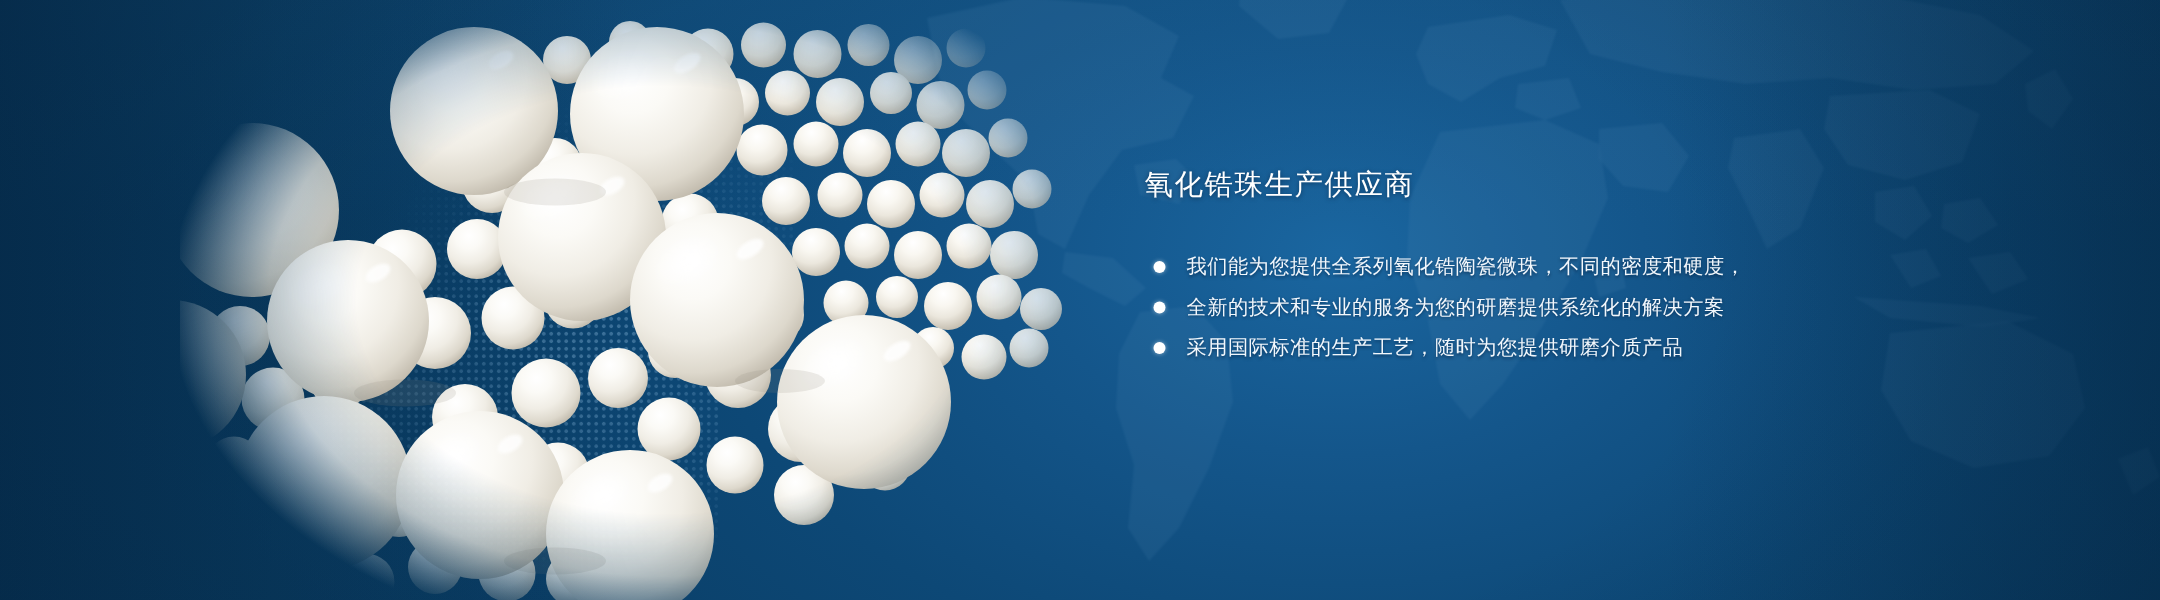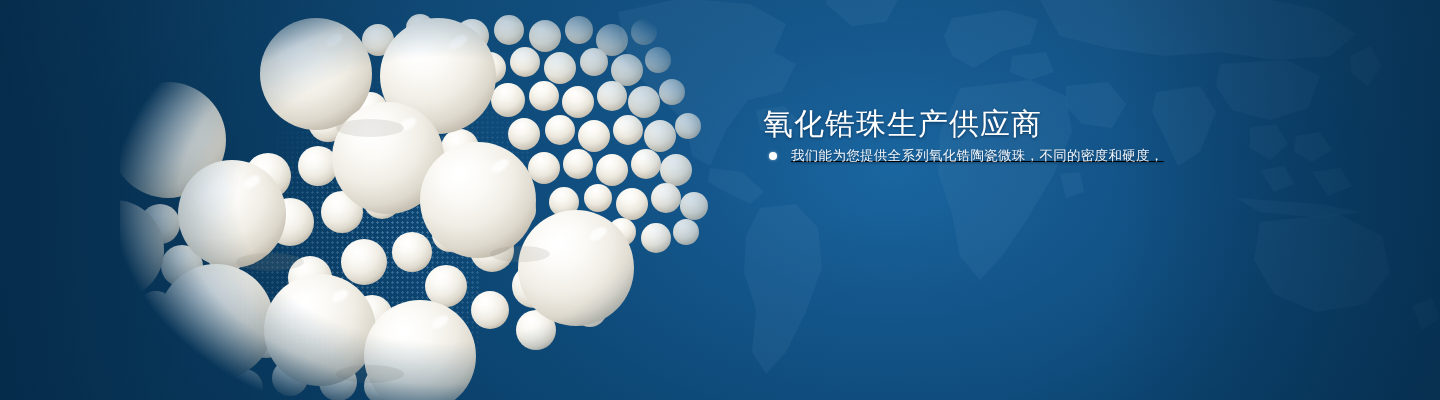--- a/index.html
+++ b/index.html
@@ -80,31 +80,31 @@
             mask-image:radial-gradient(ellipse 330px 230px at 52% 50%, #000 62%, rgba(0,0,0,0.75) 80%, rgba(0,0,0,0) 100%);
   }
   .photo svg{ width:100%; height:100%; display:block; }
 
   
   .copy{
     position:absolute; left:763px; top:104px;
     width:560px;
   }
   .headline{
-    font-size:30px;
+    font-size:19px;
     line-height:40px;
     color:#ffffff;
     letter-spacing:1px;
     font-weight:400;
     text-shadow:0 1px 3px rgba(0,20,45,0.55);
     white-space:nowrap;
   }
   .bullets{
+    margin-top:22px;
     list-style:none;
-    text-decoration:underline;
   }
   .bullet{
     position:relative;
     padding-left:28px;
     color:#f2f7fc;
     font-size:13.5px;
     line-height:23px;
     letter-spacing:0.3px;
     margin-bottom:4px;
     text-shadow:0 1px 2px rgba(0,20,45,0.5);
@@ -357,18 +357,26 @@
 
     <div class="headline">氧化锆珠生产供应商</div>
 
     <ul class="bullets">
 
       <li class="bullet">
         <span class="dot"></span>
         <span>我们能为您提供全系列氧化锆陶瓷微珠，不同的密度和硬度，</span>
       </li>
 
-
+      <li class="bullet">
+        <span class="dot"></span>
+        <span>全新的技术和专业的服务为您的研磨提供系统化的解决方案</span>
+      </li>
+
+      <li class="bullet">
+        <span class="dot"></span>
+        <span>采用国际标准的生产工艺，随时为您提供研磨介质产品</span>
+      </li>
 
     </ul>
   </div>
 
 </div>
 
 </body></html>

